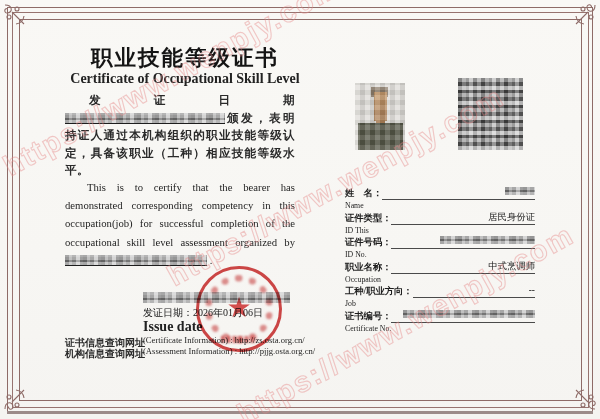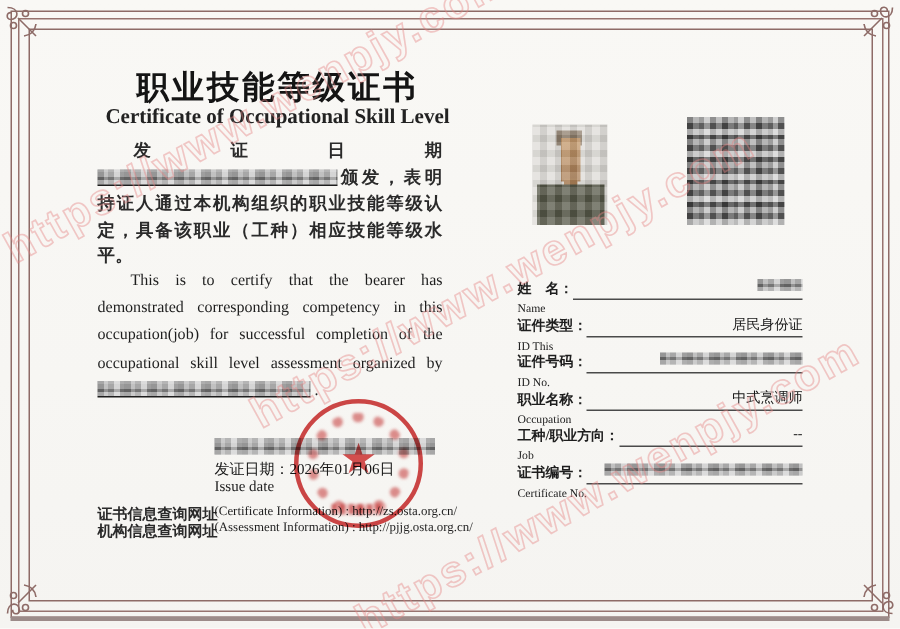--- a/index.html
+++ b/index.html
@@ -49,21 +49,21 @@
     background-image:
       repeating-linear-gradient(0deg, rgba(255,255,255,.38) 0 3px, rgba(20,20,20,.16) 3px 5px, rgba(255,255,255,.26) 5px 8px),
       repeating-linear-gradient(90deg, #717171 0 4px, #ababab 4px 7px, #888888 7px 11px, #c6c6c6 11px 15px, #7d7d7d 15px 18px);
   }
   .issuer-redact{width:160px; border-bottom:1.2px solid #1d1d1d; vertical-align:-2px;}
   .org-redact{width:142px; border-bottom:1.2px solid #1d1d1d; vertical-align:-2px;}
   .sig-mosaic{position:absolute; left:143px; top:292px; width:147px; height:11px;}
 
   
   .issue-date{position:absolute; left:143px; top:306px; font-size:10px; font-weight:normal; color:#161616;}
-  .issue-en{position:absolute; left:143px; top:319px; font-size:10px; color:#222;}
+  .issue-en{position:absolute; left:143px; top:319px; font-size:14px; color:#222;font-weight:bold;}
   .q-zh{position:absolute; left:65px; width:80px; font-size:10px; font-weight:bold; color:#2a2a2a;}
   .q-en{position:absolute; left:143px; width:200px; font-size:8.6px; color:#1e1e1e; white-space:nowrap;}
   .q1z{top:336px;} .q1e{top:335px;} .q2z{top:347px;} .q2e{top:346px;}
 
   
   .stamp{position:absolute; left:196px; top:266px; width:86px; height:86px; mix-blend-mode:multiply; opacity:.93; pointer-events:none;}
   .ring{position:absolute; inset:0; border:3px solid #cf3a3a; border-radius:50%;}
   .dotring{position:absolute; inset:9px; border:7px dotted rgba(206,64,64,.62); border-radius:50%; filter:blur(1.1px);}
   .star{position:absolute; left:50%; top:50%; transform:translate(-50%,-55%); font-size:28px; color:#d84343; filter:blur(.4px); line-height:1;}
   .stamp-sub{position:absolute; left:50%; bottom:9px; transform:translateX(-50%); width:36px; height:7px;

